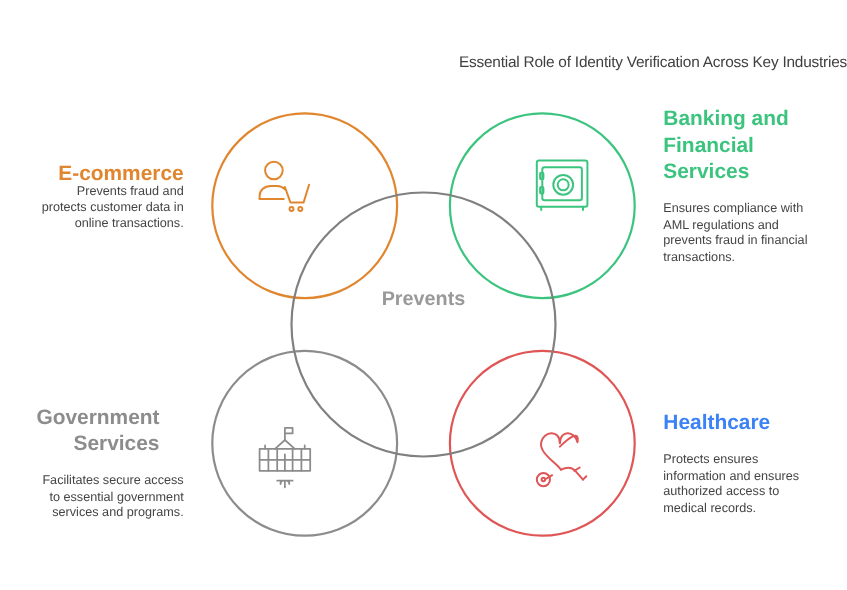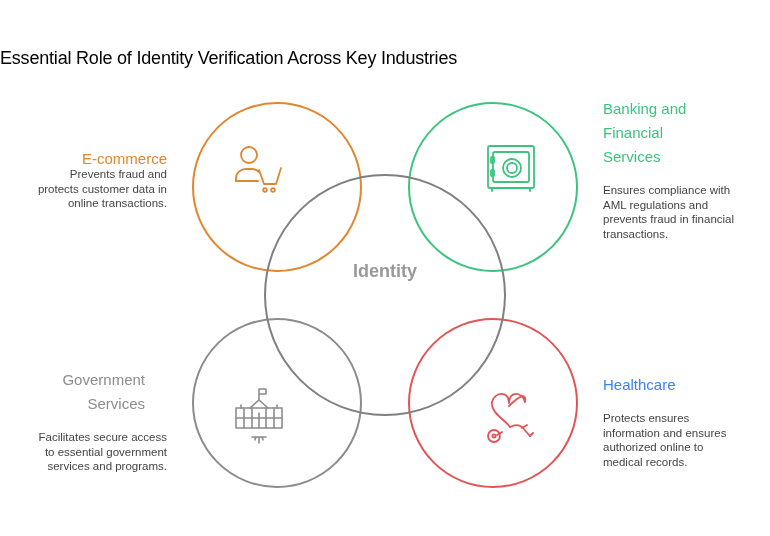--- a/index.html
+++ b/index.html
@@ -1,20 +1,20 @@
 <!DOCTYPE html>
 <html><head>
 <meta charset="utf-8">
 <style>
   html, body { margin:0; padding:0; background:#ffffff; }
   body { width:770px; height:536px; position:relative; overflow:hidden; font-family:"Liberation Sans", sans-serif; }
-  .title { position:absolute; left:0; top:48px; width:770px; text-align:left; font-size:18px; color:#000000; letter-spacing:-0.2px; }
+  .title { position:absolute; left:0; top:48px; width:770px; text-align:right; font-size:14px; color:#404040; letter-spacing:-0.2px; }
   svg.venn { position:absolute; left:0; top:0; }
   .center-label { position:absolute; left:315px; top:259px; width:140px; text-align:center; font-weight:bold; font-size:18px; line-height:24px; color:#999999; }
-  .heading { position:absolute; font-weight:normal; font-size:15px; line-height:24px; }
+  .heading { position:absolute; font-weight:bold; font-size:19px; line-height:24px; }
   .desc { position:absolute; font-size:11.5px; line-height:14.5px; color:#444444; }
   .left { text-align:right; }
   .right { text-align:left; }
 </style>
 </head>
 <body>
 
 <div class="title">Essential Role of Identity Verification Across Key Industries</div>
 
 <svg class="venn" width="770" height="536" viewBox="0 0 770 536">
@@ -60,21 +60,21 @@
     <path d="M510 427 c4 -2 8 -3 12 0 l8 9"></path>
     <path d="M522 428 l5 -3"></path>
     <path d="M530 436 l3 -3"></path>
     <path d="M502 432 l-5 3"></path>
     <circle cx="494" cy="436" r="6"></circle>
     <circle cx="494" cy="436" r="1.6"></circle>
   </g>
 </svg>
 
 <div class="center-label">
-  <div>Identity</div>
+  <div>Prevents</div>
 </div>
 
 <div class="heading left" style="right:603px; top:127px; width:160px; color:#E0862F;margin-top:20px;">
   <div>E-commerce</div>
 </div>
 <div class="desc left" style="right:603px; top:167px; width:170px;">
   <div>Prevents fraud and</div>
   <div>protects customer data in</div>
   <div>online transactions.</div>
 </div>
@@ -100,15 +100,15 @@
   <div>to essential government</div>
   <div>services and programs.</div>
 </div>
 
 <div class="heading right" style="left:603px; top:373px; width:160px; color:#3b82f6;">
   <div>Healthcare</div>
 </div>
 <div class="desc right" style="left:603px; top:411px; width:160px;">
   <div>Protects ensures</div>
   <div>information and ensures</div>
-  <div>authorized online to</div>
+  <div>authorized access to</div>
   <div>medical records.</div>
 </div>
 
 </body></html>

